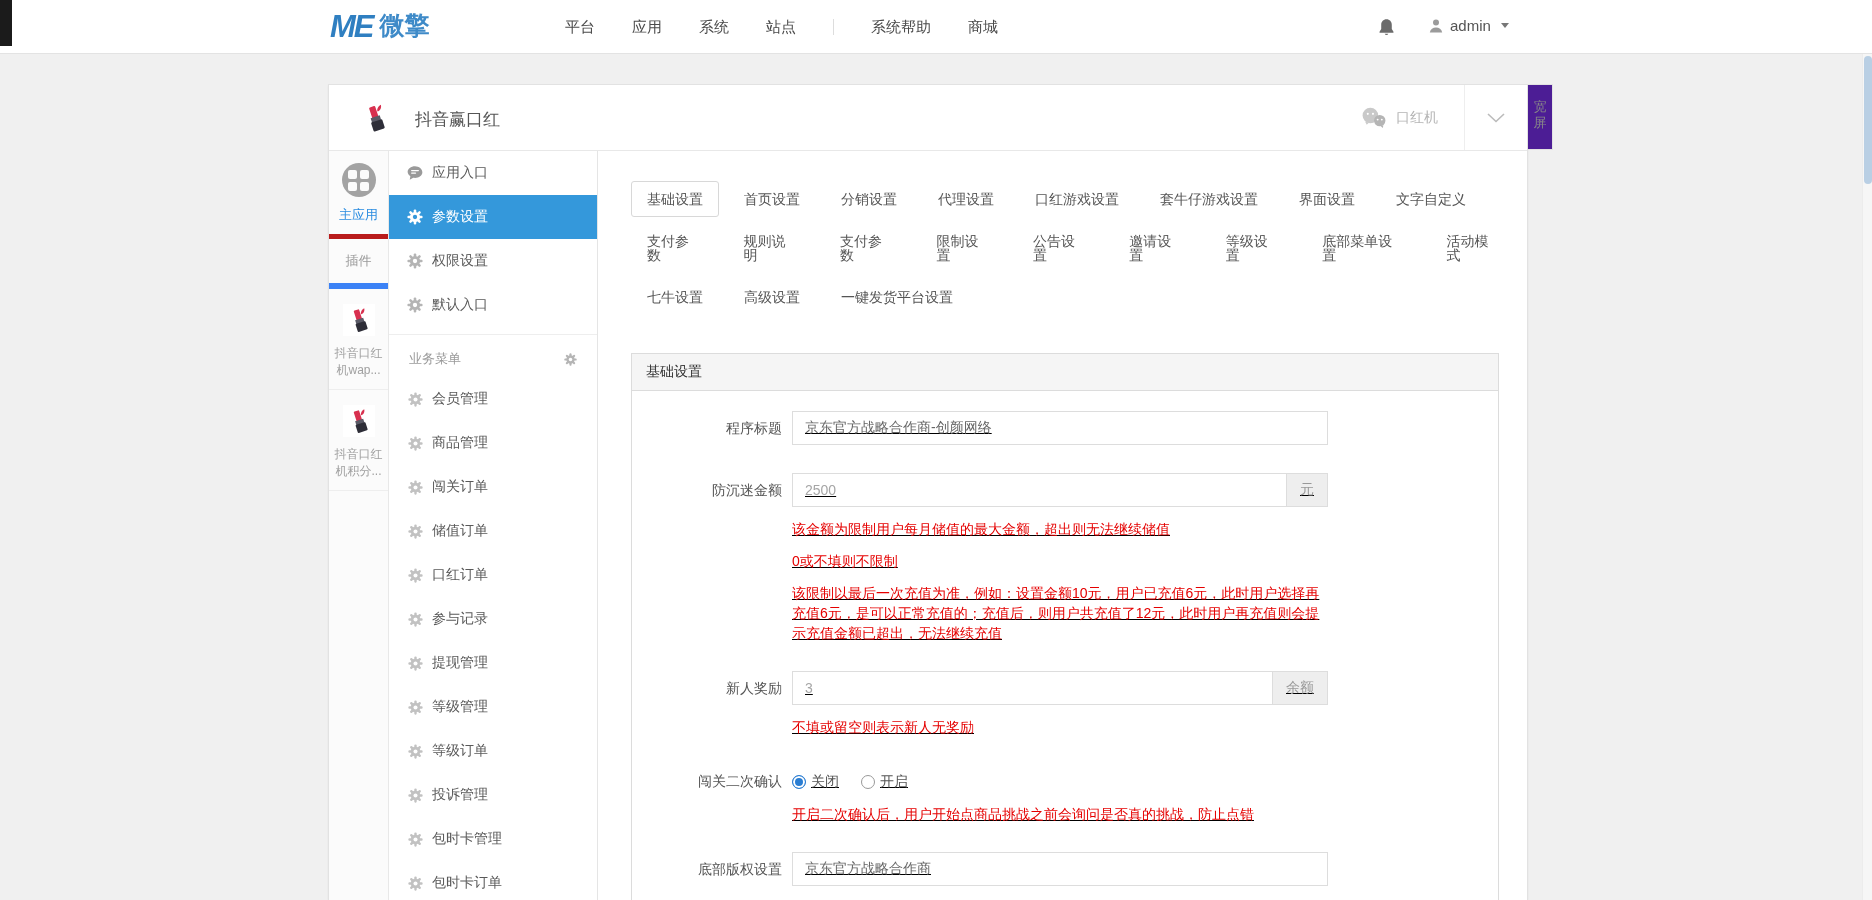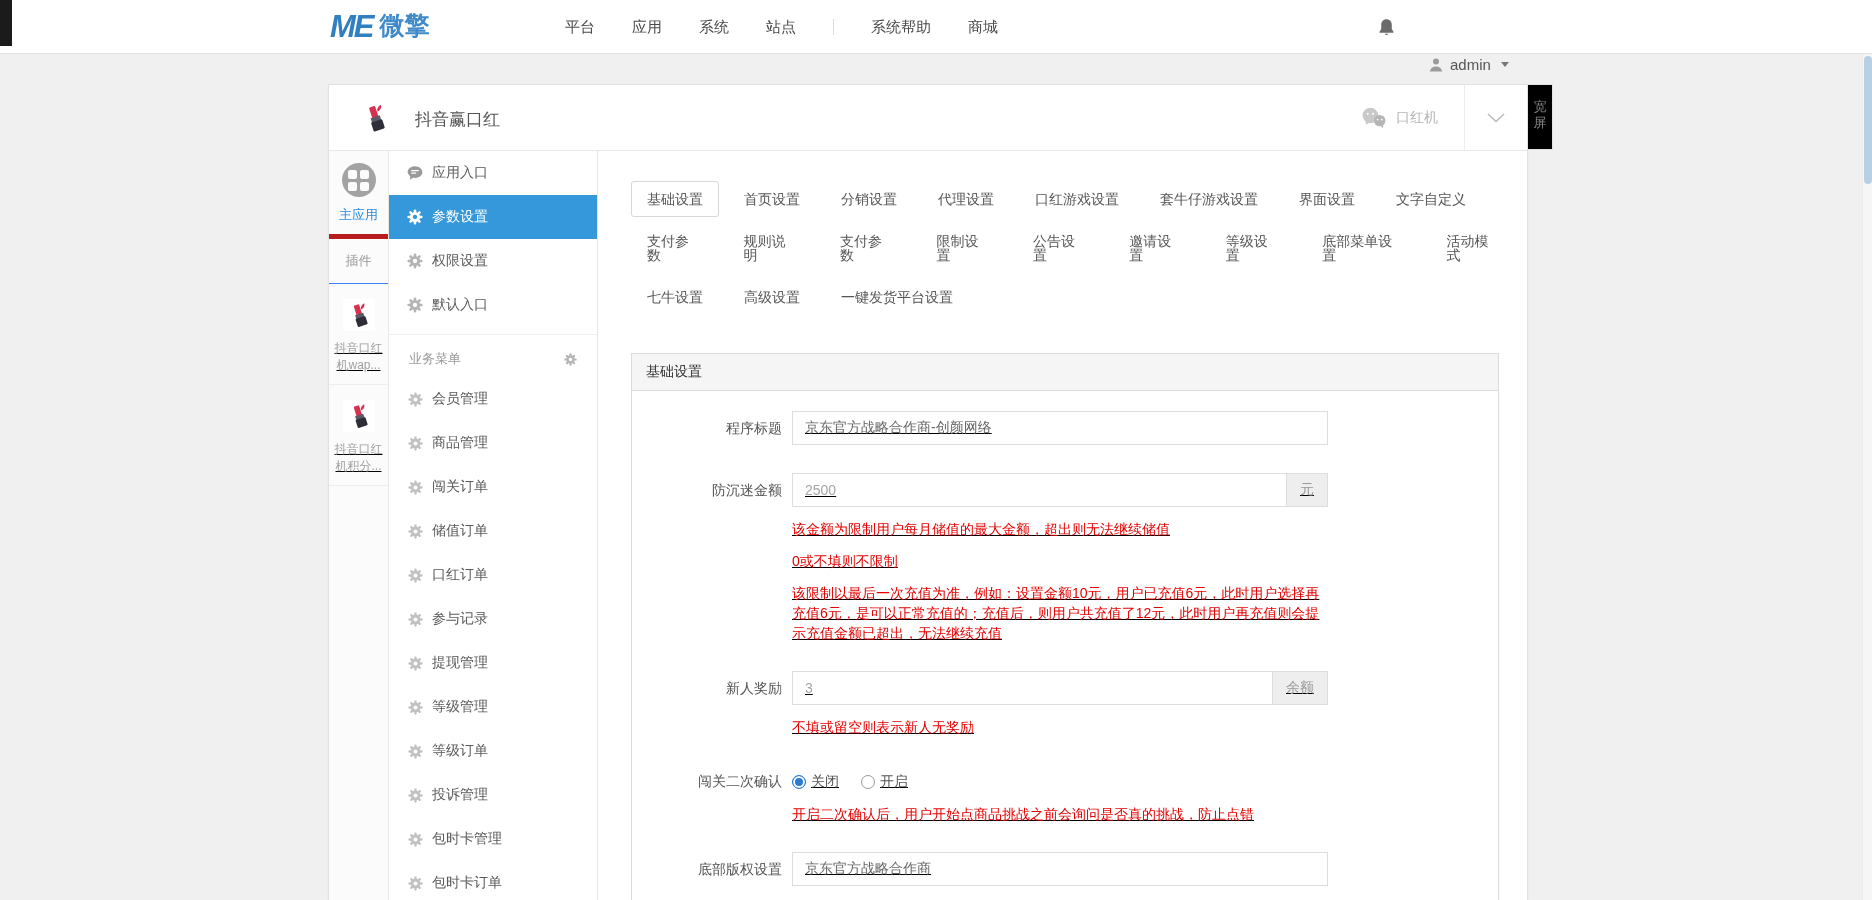--- a/index.html
+++ b/index.html
@@ -12,43 +12,43 @@
   
   .topbar { position:absolute; left:0; top:0; width:1872px; height:54px; background:#fff; border-bottom:1px solid #e3e3e3; z-index:5; }
   .corner { position:absolute; left:0; top:0; width:12px; height:46px; background:#1b1b1b; }
   .logo { position:absolute; left:330px; top:9px; display:flex; align-items:flex-start; cursor:pointer; }
   .logo-me { font-style:italic; font-weight:bold; font-size:31px; color:#2f7fc1; letter-spacing:-2px; }
   .logo-cn { font-weight:bold; font-size:25px; color:#3e8ac8; margin-left:7px; }
   .top-menu { position:absolute; left:565px; top:0; height:54px; display:flex; align-items:center; }
   .tmi { font-size:15px; color:#4a4a4a; margin-right:37px; cursor:pointer; text-decoration:none; }
   .tsep { width:1px; height:16px; background:#ddd; margin-right:37px; }
   .bell { position:absolute; left:1378px; top:18px; cursor:pointer; }
-  .user { position:absolute; left:1428px; top:17px; display:flex; align-items:center; gap:6px; cursor:pointer; color:#555; font-size:15px;margin-top:39px; }
+  .user { position:absolute; left:1428px; top:17px; display:flex; align-items:center; gap:6px; cursor:pointer; color:#555; font-size:15px; }
   .caret { width:0; height:0; border-left:4px solid transparent; border-right:4px solid transparent; border-top:5px solid #777; margin-left:4px; }
 
   
   .card { position:absolute; left:328px; top:84px; width:1200px; height:816px; background:#fff; border:1px solid #e2e2e2; box-shadow:0 1px 2px rgba(0,0,0,.05); }
   .app-header { height:66px; border-bottom:1px solid #e8e8e8; position:relative; background:#fff; }
   .app-icon { position:absolute; left:28px; top:15px; width:36px; height:36px; }
   .app-title { position:absolute; left:86px; top:23px; font-size:17px; color:#555; }
   .header-right { position:absolute; right:0; top:0; height:65px; display:flex; align-items:center; }
   .account { display:flex; align-items:center; gap:9px; color:#b5b5b5; font-size:14px; padding-right:26px; cursor:pointer; }
   .hr-divider { width:1px; height:65px; background:#eee; }
   .chev { width:62px; display:flex; justify-content:center; align-items:center; height:65px; cursor:pointer; }
 
   .app-body { display:flex; height:749px; }
 
   
   .rail { width:60px; background:#fbfbfb; border-right:1px solid #e8e8e8; flex:none; }
   .rail-top { padding:12px 0 10px; text-align:center; border-bottom:5px solid #b91c1c; }
   .grid-icon { width:34px; height:34px; border-radius:50%; background:#a3a3a3; display:inline-grid; grid-template-columns:9px 9px; gap:3px; align-content:center; justify-content:center; cursor:pointer; }
   .grid-icon i { width:9px; height:9px; background:#fbfbfb; border-radius:2px; display:block; }
   .rail-mainapp { color:#2a8ce0; font-size:13px; margin-top:9px; cursor:pointer; }
-  .rail-plugins { padding:13px 0; text-align:center; color:#999; font-size:13px; border-bottom:1px solid #3b82f6; cursor:pointer; }
-  .rapp { padding:15px 3px 10px; text-align:center; border-bottom:1px solid #eee; cursor:pointer;text-decoration:underline; }
+  .rail-plugins { padding:13px 0; text-align:center; color:#999; font-size:13px; border-bottom:6px solid #3b82f6; cursor:pointer; }
+  .rapp { padding:15px 3px 10px; text-align:center; border-bottom:1px solid #eee; cursor:pointer; }
   .rapp-label { margin-top:5px; font-size:12px; color:#a0a0a0; line-height:17px; word-break:break-all; }
 
   
   .sidemenu { width:209px; background:#fff; border-right:1px solid #e5e5e5; flex:none; }
   .mi { height:44px; display:flex; align-items:center; padding-left:18px; gap:9px; font-size:14px; color:#595959; cursor:pointer; }
   .mi .mic { display:inline-flex; width:16px; justify-content:center; }
   .mi.active { background:#3498db; color:#fff; }
   .msec { display:flex; align-items:center; justify-content:space-between; padding:15px 20px 9px 20px; border-top:1px solid #eee; margin-top:7px; }
   .msect { color:#9a9a9a; font-size:13px; }
   .msecg { cursor:pointer; line-height:0; }
@@ -71,21 +71,21 @@
   .finput.muted { color:#a6a6a6; }
   .iaddon { flex:none; display:flex; align-items:center; justify-content:center; padding:0 13px; background:#eee; border:1px solid #ddd; border-left:none; color:#999; font-size:14px; }
   .fhelp { color:#e50000; font-size:14px; margin-top:12px; line-height:20px; }
   .radios { display:flex; gap:22px; height:20px; align-items:center; margin-top:7px; }
   .fradio .flabel { line-height:32px; }
   .ropt { display:flex; align-items:center; gap:5px; font-size:14px; color:#555; cursor:pointer; }
   .rdot { width:14px; height:14px; border-radius:50%; border:1px solid #999; background:#fff; flex:none; }
   .rdot.checked { border:1px solid #2a7dd2; background:#2a7dd2; box-shadow:inset 0 0 0 2px #fff; }
 
   
-  .widescreen { position:absolute; left:1528px; top:84px; width:25px; height:66px; background:#000000; border:1px solid #e2e2e2; border-left:none; color:#888; font-size:13px; text-align:center; line-height:16px; padding:14px 5px 0; cursor:pointer; word-break:break-all; }
+  .widescreen { position:absolute; left:1528px; top:84px; width:25px; height:66px; background:#4c1d95; border:1px solid #e2e2e2; border-left:none; color:#888; font-size:13px; text-align:center; line-height:16px; padding:14px 5px 0; cursor:pointer; word-break:break-all; }
   .scrollbar { position:absolute; right:0; top:0; width:10px; height:900px; background:#f6f6f6; border-left:1px solid #ececec; }
   .thumb { position:absolute; left:1px; top:56px; width:8px; height:128px; background:#b9cfe4; border-radius:4px; cursor:pointer; }
 </style>
 </head>
 <body>
 
 <div class="topbar">
   <div class="corner"></div>
   <div class="logo">
     <span class="logo-me">ME</span>

